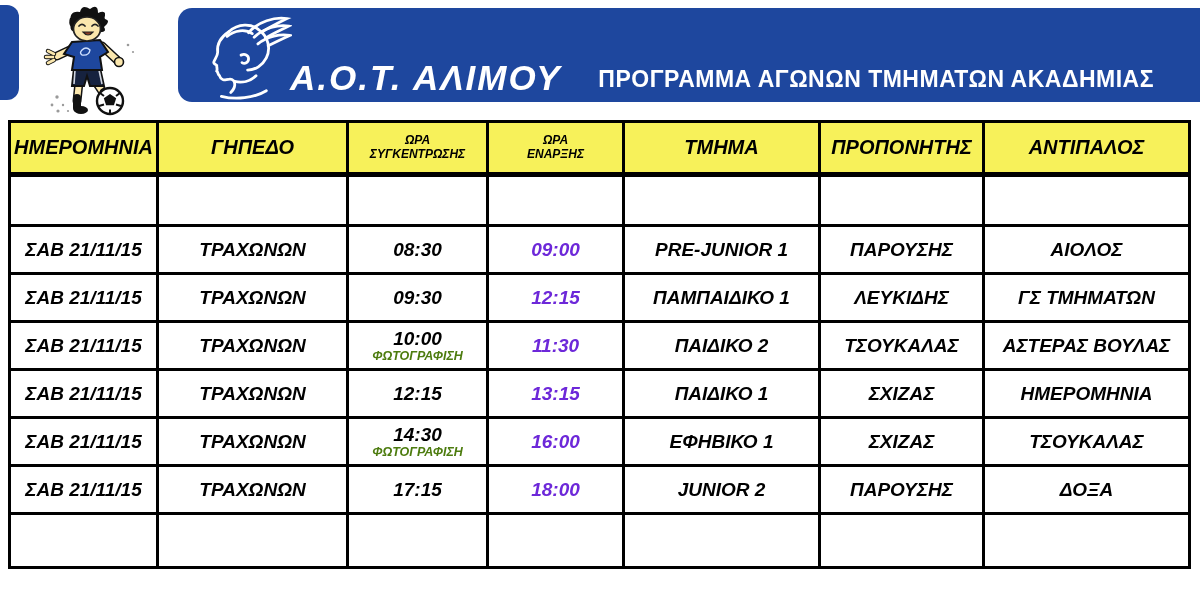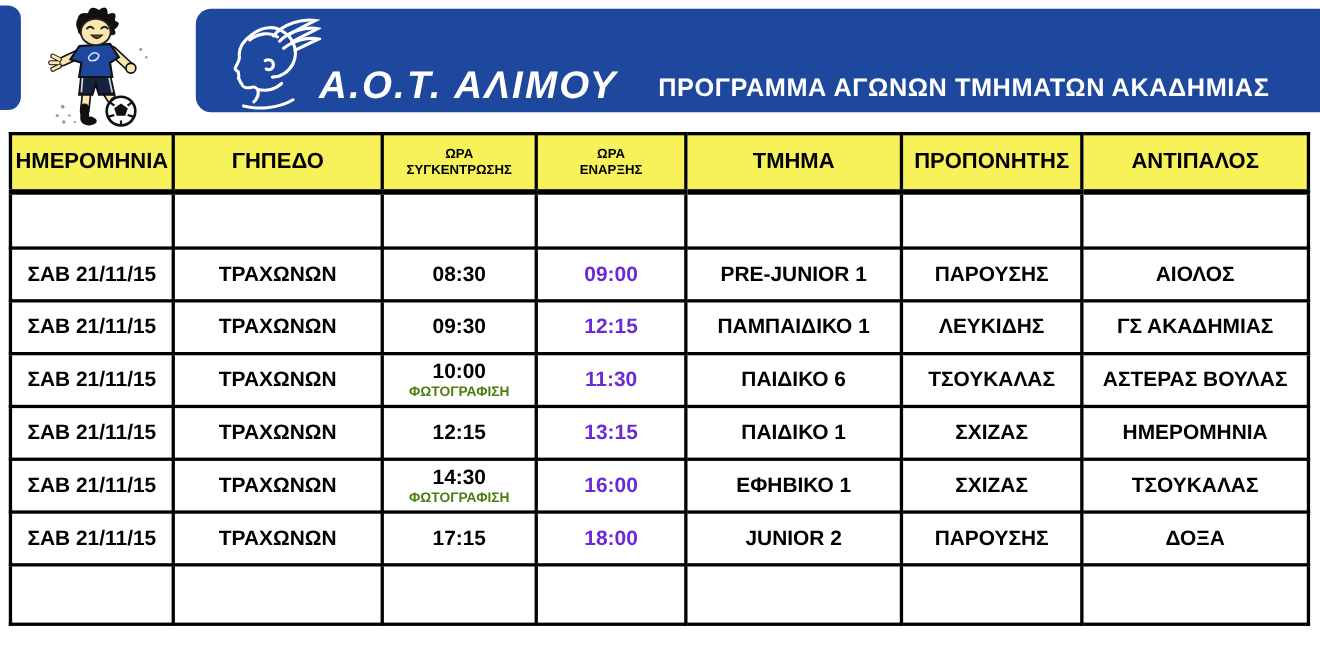--- a/index.html
+++ b/index.html
@@ -28,21 +28,21 @@
   }
   .banner-subtitle{
     position:absolute;right:46px;bottom:9px;
     color:#ffffff;font-size:23px;font-weight:bold;
     letter-spacing:.5px;white-space:nowrap;
   }
 
   
   table.sched{
     position:absolute;left:8px;top:120px;
-    border-collapse:collapse;table-layout:fixed;width:1163px;
+    border-collapse:collapse;table-layout:fixed;width:1163px;font-style:italic;
   }
   .sched th,.sched td{
     border:3px solid #000;text-align:center;vertical-align:middle;
     font-weight:bold;color:#000;overflow:hidden;padding:0;
   }
   .sched thead th{
     background:#F7F15A;font-size:20px;height:49px;
     border-bottom:5px solid #000;white-space:pre-line;line-height:1.15;
   }
   .sched thead th.small{font-size:12px;}
@@ -174,31 +174,31 @@
       <tr>
         <td>ΣΑΒ 21/11/15</td>
         <td>ΤΡΑΧΩΝΩΝ</td>
         <td>
           <span class="meet-time">09:30</span>
           <span class="meet-note"></span>
         </td>
         <td class="c-start">12:15</td>
         <td>ΠΑΜΠΑΙΔΙΚΟ 1</td>
         <td>ΛΕΥΚΙΔΗΣ</td>
-        <td>ΓΣ ΑΚΑΔΗΜΙΑΣ</td>
+        <td>ΓΣ ΤΜΗΜΑΤΩΝ</td>
       </tr>
       <tr>
         <td>ΣΑΒ 21/11/15</td>
         <td>ΤΡΑΧΩΝΩΝ</td>
         <td>
           <span class="meet-time">10:00</span>
           <span class="meet-note">ΦΩΤΟΓΡΑΦΙΣΗ</span>
         </td>
         <td class="c-start">11:30</td>
-        <td>ΠΑΙΔΙΚΟ 6</td>
+        <td>ΠΑΙΔΙΚΟ 2</td>
         <td>ΤΣΟΥΚΑΛΑΣ</td>
         <td>ΑΣΤΕΡΑΣ ΒΟΥΛΑΣ</td>
       </tr>
       <tr>
         <td>ΣΑΒ 21/11/15</td>
         <td>ΤΡΑΧΩΝΩΝ</td>
         <td>
           <span class="meet-time">12:15</span>
           <span class="meet-note"></span>
         </td>

